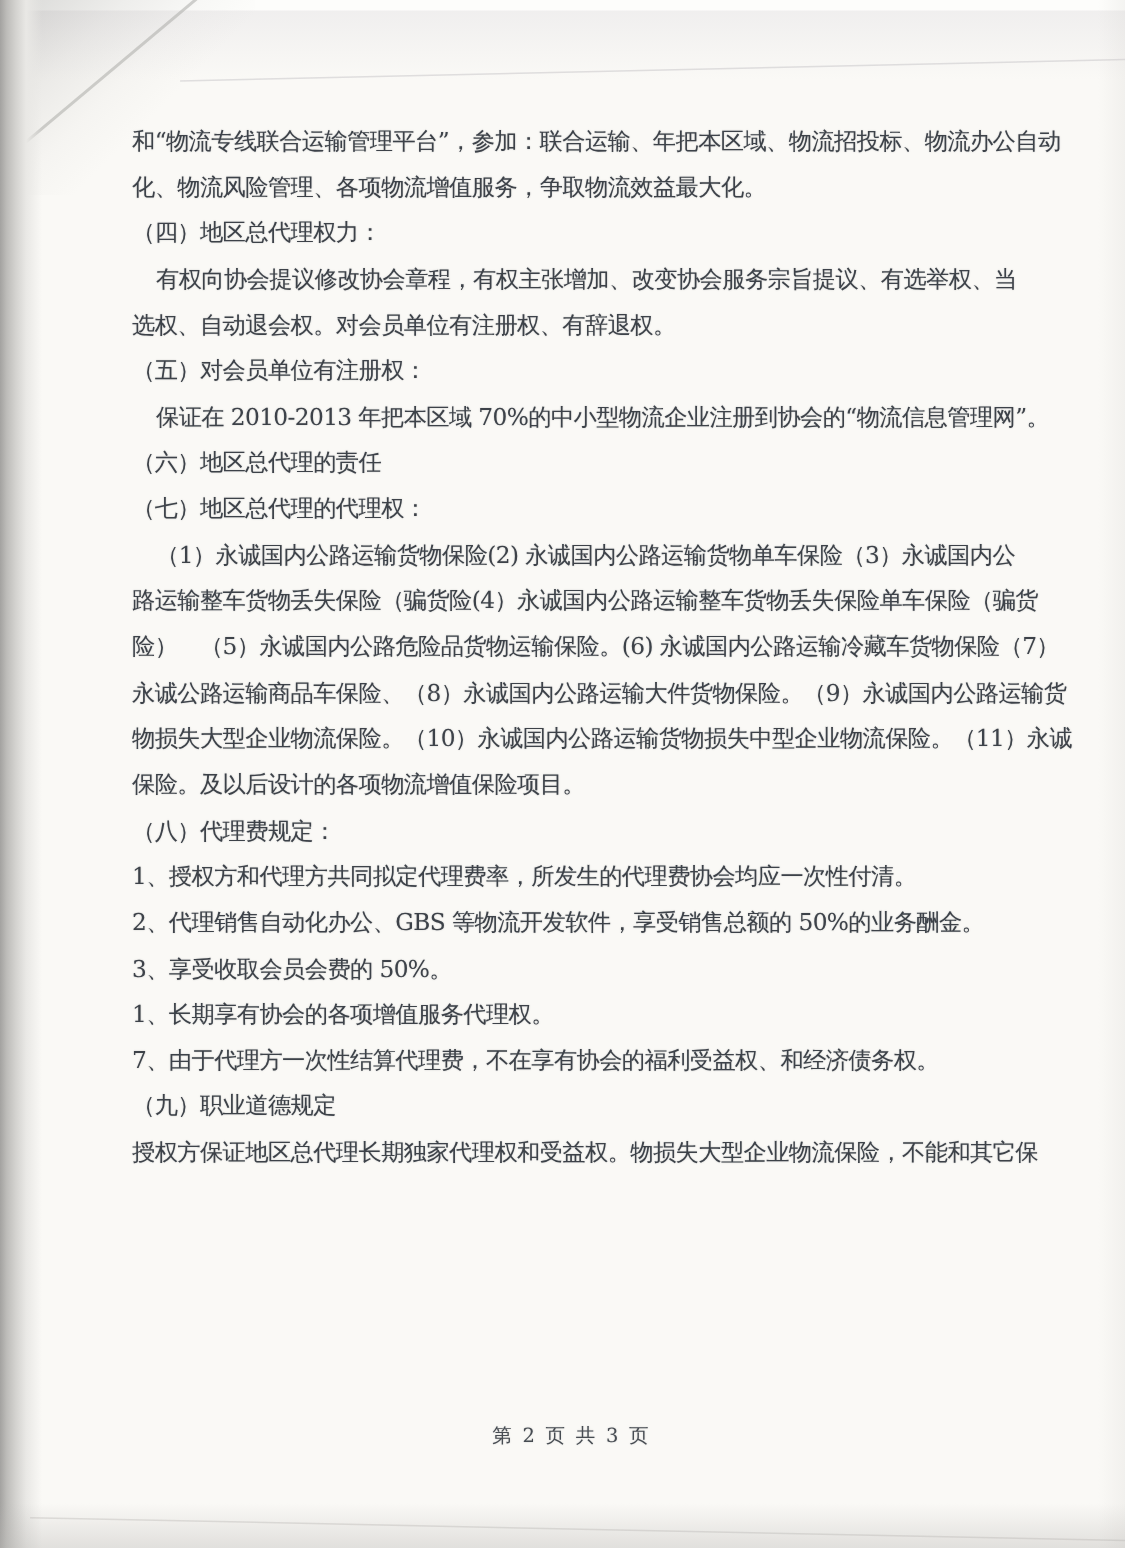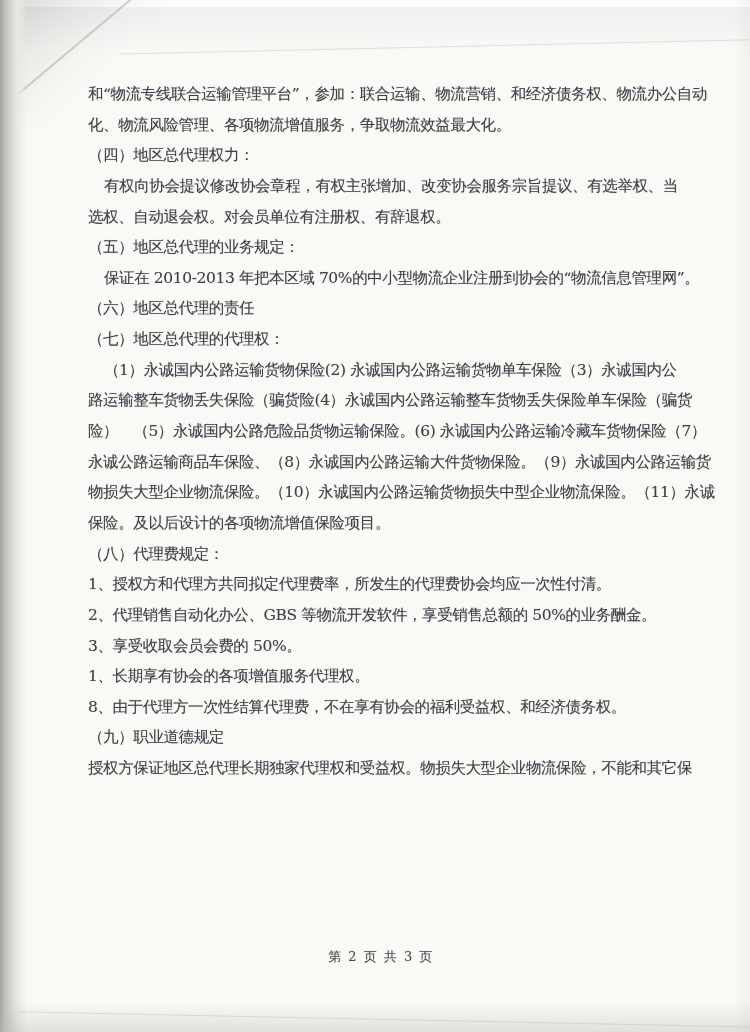--- a/index.html
+++ b/index.html
@@ -86,39 +86,39 @@
   <div class="top-tint"></div>
   <div class="crease-top"></div>
   <div class="corner-tl"></div>
   <div class="crease-corner"></div>
   <div class="edge-left"></div>
   <div class="right-tint"></div>
   <div class="bottom-shadow"></div>
   <div class="crease-bottom"></div>
 
   <div class="doc-body">
-      <div class="line">和“物流专线联合运输管理平台”，参加：联合运输、物流营销、和经济债务权、物流办公自动</div>
+      <div class="line">和“物流专线联合运输管理平台”，参加：联合运输、年把本区域、物流招投标、物流办公自动</div>
       <div class="line">化、物流风险管理、各项物流增值服务，争取物流效益最大化。</div>
       <div class="line">（四）地区总代理权力：</div>
       <div class="line indent">有权向协会提议修改协会章程，有权主张增加、改变协会服务宗旨提议、有选举权、当</div>
       <div class="line">选权、自动退会权。对会员单位有注册权、有辞退权。</div>
-      <div class="line">（五）地区总代理的业务规定：</div>
+      <div class="line">（五）对会员单位有注册权：</div>
       <div class="line indent">保证在 2010-2013 年把本区域 70%的中小型物流企业注册到协会的“物流信息管理网”。</div>
       <div class="line">（六）地区总代理的责任</div>
       <div class="line">（七）地区总代理的代理权：</div>
       <div class="line indent">（1）永诚国内公路运输货物保险(2) 永诚国内公路运输货物单车保险（3）永诚国内公</div>
       <div class="line">路运输整车货物丢失保险（骗货险(4）永诚国内公路运输整车货物丢失保险单车保险（骗货</div>
       <div class="line">险）　（5）永诚国内公路危险品货物运输保险。(6) 永诚国内公路运输冷藏车货物保险（7）</div>
       <div class="line">永诚公路运输商品车保险、（8）永诚国内公路运输大件货物保险。（9）永诚国内公路运输货</div>
       <div class="line">物损失大型企业物流保险。（10）永诚国内公路运输货物损失中型企业物流保险。（11）永诚</div>
       <div class="line">保险。及以后设计的各项物流增值保险项目。</div>
       <div class="line">（八）代理费规定：</div>
       <div class="line">1、授权方和代理方共同拟定代理费率，所发生的代理费协会均应一次性付清。</div>
       <div class="line">2、代理销售自动化办公、GBS 等物流开发软件，享受销售总额的 50%的业务酬金。</div>
       <div class="line">3、享受收取会员会费的 50%。</div>
       <div class="line">1、长期享有协会的各项增值服务代理权。</div>
-      <div class="line">8、由于代理方一次性结算代理费，不在享有协会的福利受益权、和经济债务权。</div>
+      <div class="line">7、由于代理方一次性结算代理费，不在享有协会的福利受益权、和经济债务权。</div>
       <div class="line">（九）职业道德规定</div>
       <div class="line">授权方保证地区总代理长期独家代理权和受益权。物损失大型企业物流保险，不能和其它保</div>
     </div>
 
   <div class="footer">第 2 页 共 3 页</div>
 </div>
 
 </body></html>

